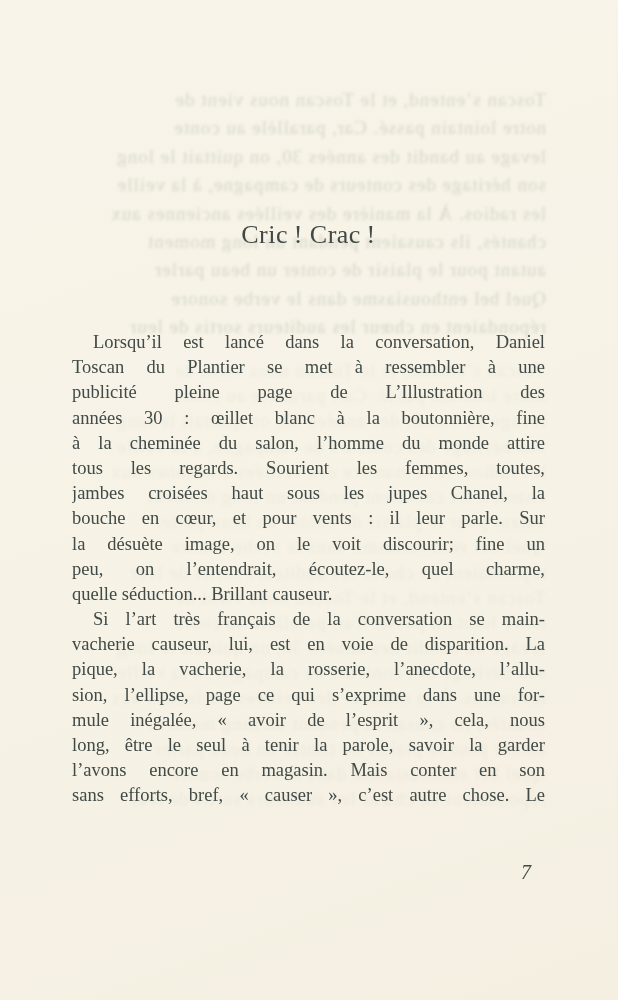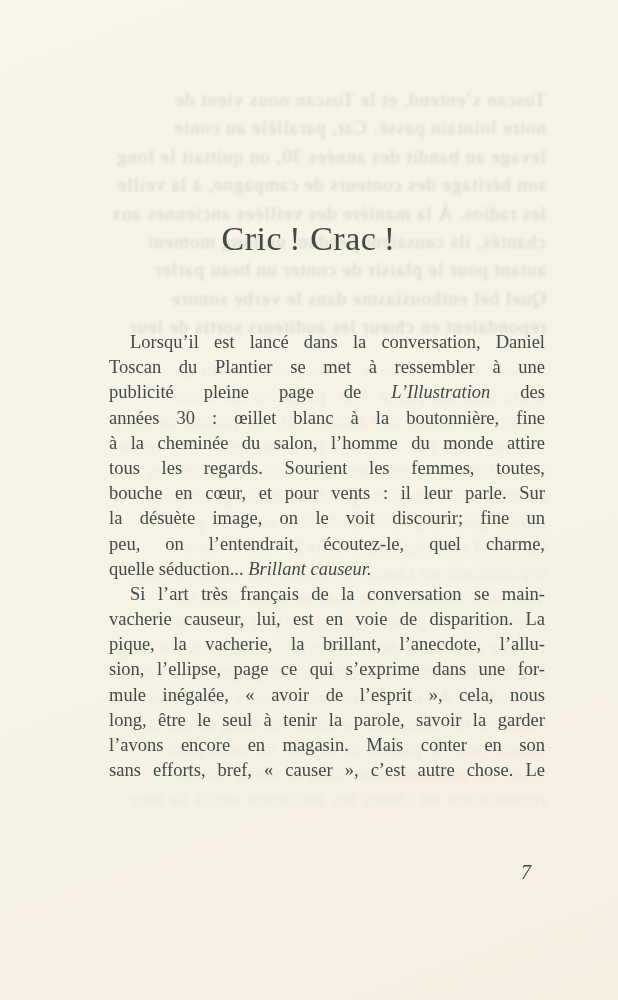--- a/index.html
+++ b/index.html
@@ -39,44 +39,43 @@
     letter-spacing: 1px;
   }
   .ghost-body .gline { height: 25.2px; line-height: 25.2px; }
 
   .chapter-title {
     position: absolute;
     top: 220px;
     left: 72px;
     width: 473px;
     text-align: center;
-    font-size: 34px;
+    font-size: 26px;
     letter-spacing: 0.5px;
     color: var(--ink, #414a46);
   }
 
   .body-text {
     position: absolute;
     top: 330px;
     left: 72px;
     width: 473px;
     font-size: 18.5px;
   }
   .line {
     height: 25.2px;
     line-height: 25.2px;
     overflow: hidden;
     text-align: justify;
     text-align-last: justify;
     text-justify: inter-word;
-    margin-left: 37px;
   }
   .line.indent { padding-left: 21px; }
   .line.ragged { text-align-last: left; }
-  .it { font-style: italic; }
+  .it { }
 
   .folio {
     position: absolute;
     top: 861px;
     left: 72px;
     width: 459px;
     text-align: right;
     font-style: italic;
     font-size: 20px;
     color: var(--ink, #414a46);
@@ -122,29 +121,30 @@
   <div class="chapter-title">Cric !  Crac !</div>
 
   <div class="body-text">
       <div>
         <div class="line indent"><span>Lorsqu’il est lancé dans la conversation, Daniel</span></div>
         <div class="line"><span>Toscan du Plantier se met à ressembler à une</span></div>
         <div class="line"><span>publicité pleine page de </span><span class="it">L’Illustration</span><span> des</span></div>
         <div class="line"><span>années 30 : œillet blanc à la boutonnière, fine</span></div>
         <div class="line"><span>à la cheminée du salon, l’homme du monde attire</span></div>
         <div class="line"><span>tous les regards. Sourient les femmes, toutes,</span></div>
+        <div class="line"><span>jambes croisées haut sous les jupes Chanel, la</span></div>
         <div class="line"><span>bouche en cœur, et pour vents : il leur parle. Sur</span></div>
         <div class="line"><span>la désuète image, on le voit discourir; fine un</span></div>
         <div class="line"><span>peu, on l’entendrait, écoutez-le, quel charme,</span></div>
         <div class="line ragged"><span>quelle séduction... </span><span class="it">Brillant causeur.</span></div>
       </div>
       <div>
         <div class="line indent"><span>Si l’art très français de la conversation se main-</span></div>
         <div class="line"><span>vacherie causeur, lui, est en voie de disparition. La</span></div>
-        <div class="line"><span>pique, la vacherie, la brillant, l’anecdote, l’allu-</span></div>
+        <div class="line"><span>pique, la vacherie, la rosserie, l’anecdote, l’allu-</span></div>
         <div class="line"><span>sion, l’ellipse, page ce qui s’exprime dans une for-</span></div>
         <div class="line"><span>mule inégalée, « avoir de l’esprit », cela, nous</span></div>
         <div class="line"><span>long, être le seul à tenir la parole, savoir la garder</span></div>
         <div class="line"><span>l’avons encore en magasin. Mais conter en son</span></div>
         <div class="line"><span>sans efforts, bref, « causer », c’est autre chose. Le</span></div>
       </div>
     </div>
 
   <div class="folio">7</div>
 

